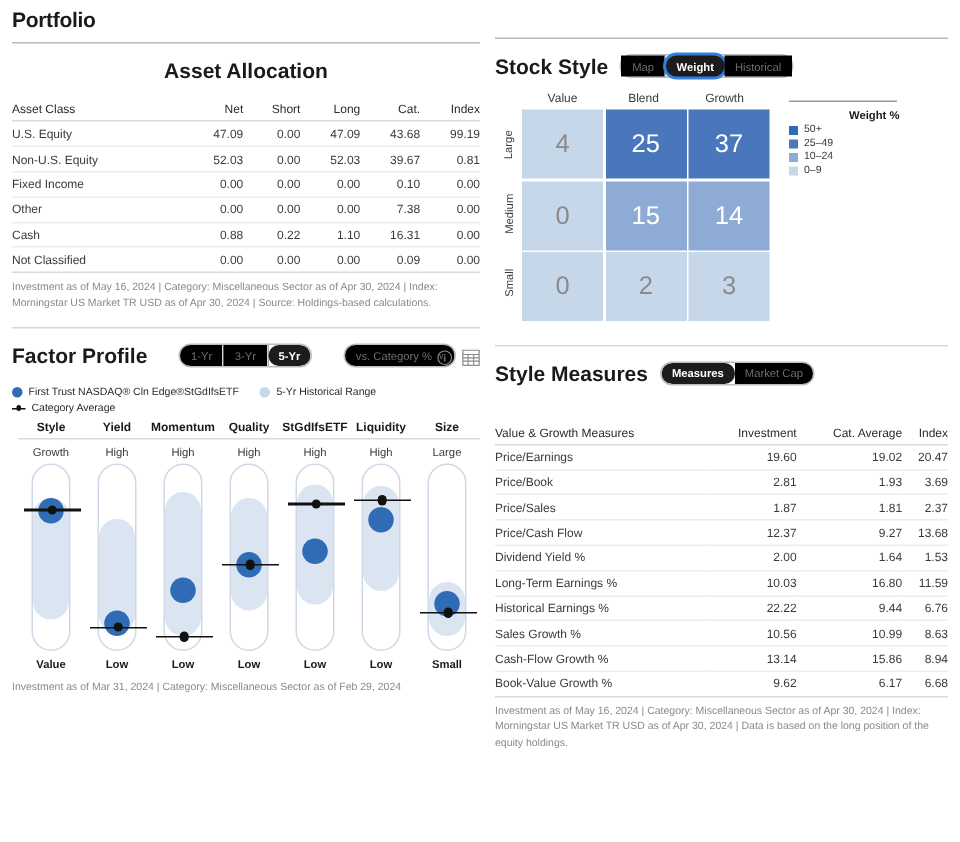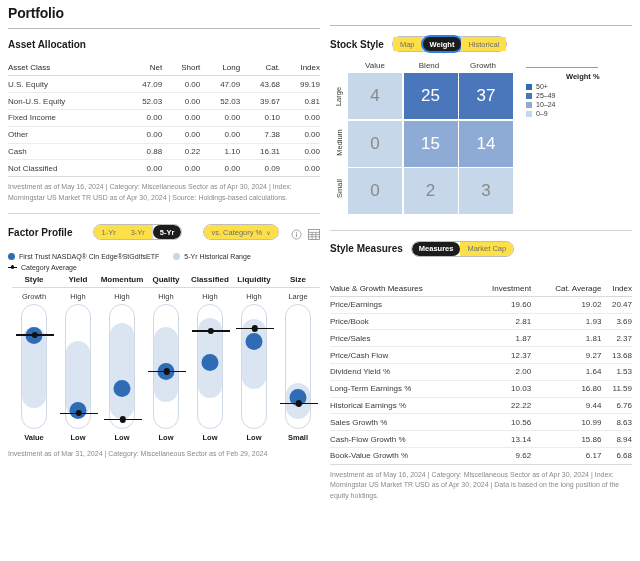--- a/index.html
+++ b/index.html
@@ -16,34 +16,34 @@
   .col-left  { position: absolute; left: 8px;  top: 0; width: 312px; }
   .col-right { position: absolute; left: 330px; top: 0; width: 302px; }
 
   .page-title {
     font-size: 14px; font-weight: bold; letter-spacing: -0.2px;
     padding: 5px 0 7px 0;
   }
   .hr { height: 1px; background: #d6d6d6; }
   .hr-dark { height: 1px; background: #b9b9b9; }
 
-  .sec-title { font-size: 10px; font-weight: bold; }
+  .sec-title { font-size: 14px; font-weight: bold; text-align: center; }
 
   
   .pillgroup {
     display: inline-flex; align-items: stretch;
     border: 1px solid #bdbdbd; border-radius: 11px;
     height: 16px; overflow: hidden; background: #fff;
     vertical-align: middle;
   }
   .pill {
     display: flex; align-items: center; justify-content: center;
     font-size: 7.5px; color: #6e6e6e; padding: 0 7px;
     border-right: 1px solid #d9d9d9; white-space: nowrap;
-    background: #fde047;
+    background: #000000;
   }
   .pill:last-child { border-right: none; }
   .pill.sel {
     background: #1c1c1c; color: #fff; font-weight: bold;
     border-radius: 11px; border-right: none;
   }
   .pill.sel.ring { box-shadow: 0 0 0 2px #2f7fe0; }
   .pillgroup.ring-wrap { overflow: visible; }
 
   
@@ -317,21 +317,21 @@
               <div class="fp-range" style="top: 21.84px; height: 74.9px;"></div>
               <div class="fp-bubble" style="width: 17px; height: 17px; top: 58.28px;"></div>
               <div class="fp-cavg" style="top: 65.71px;">
                 <span class="ln"></span>
                 <span class="pt"></span>
               </div>
             </div>
             <div class="fp-bot">Low</div>
           </div>
           <div class="fp-col">
-            <div class="fp-cat">Classified</div>
+            <div class="fp-cat">StGdIfsETF</div>
             <div class="fp-hdr-rule"></div>
             <div class="fp-top">High</div>
             <div class="fp-track">
               <div class="fp-range" style="top: 13.28px; height: 79.18px;"></div>
               <div class="fp-bubble" style="width: 17px; height: 17px; top: 48.65px;"></div>
               <div class="fp-cavg" style="top: 25.05px;">
                 <span class="ln"></span>
                 <span class="pt"></span>
               </div>
             </div>

